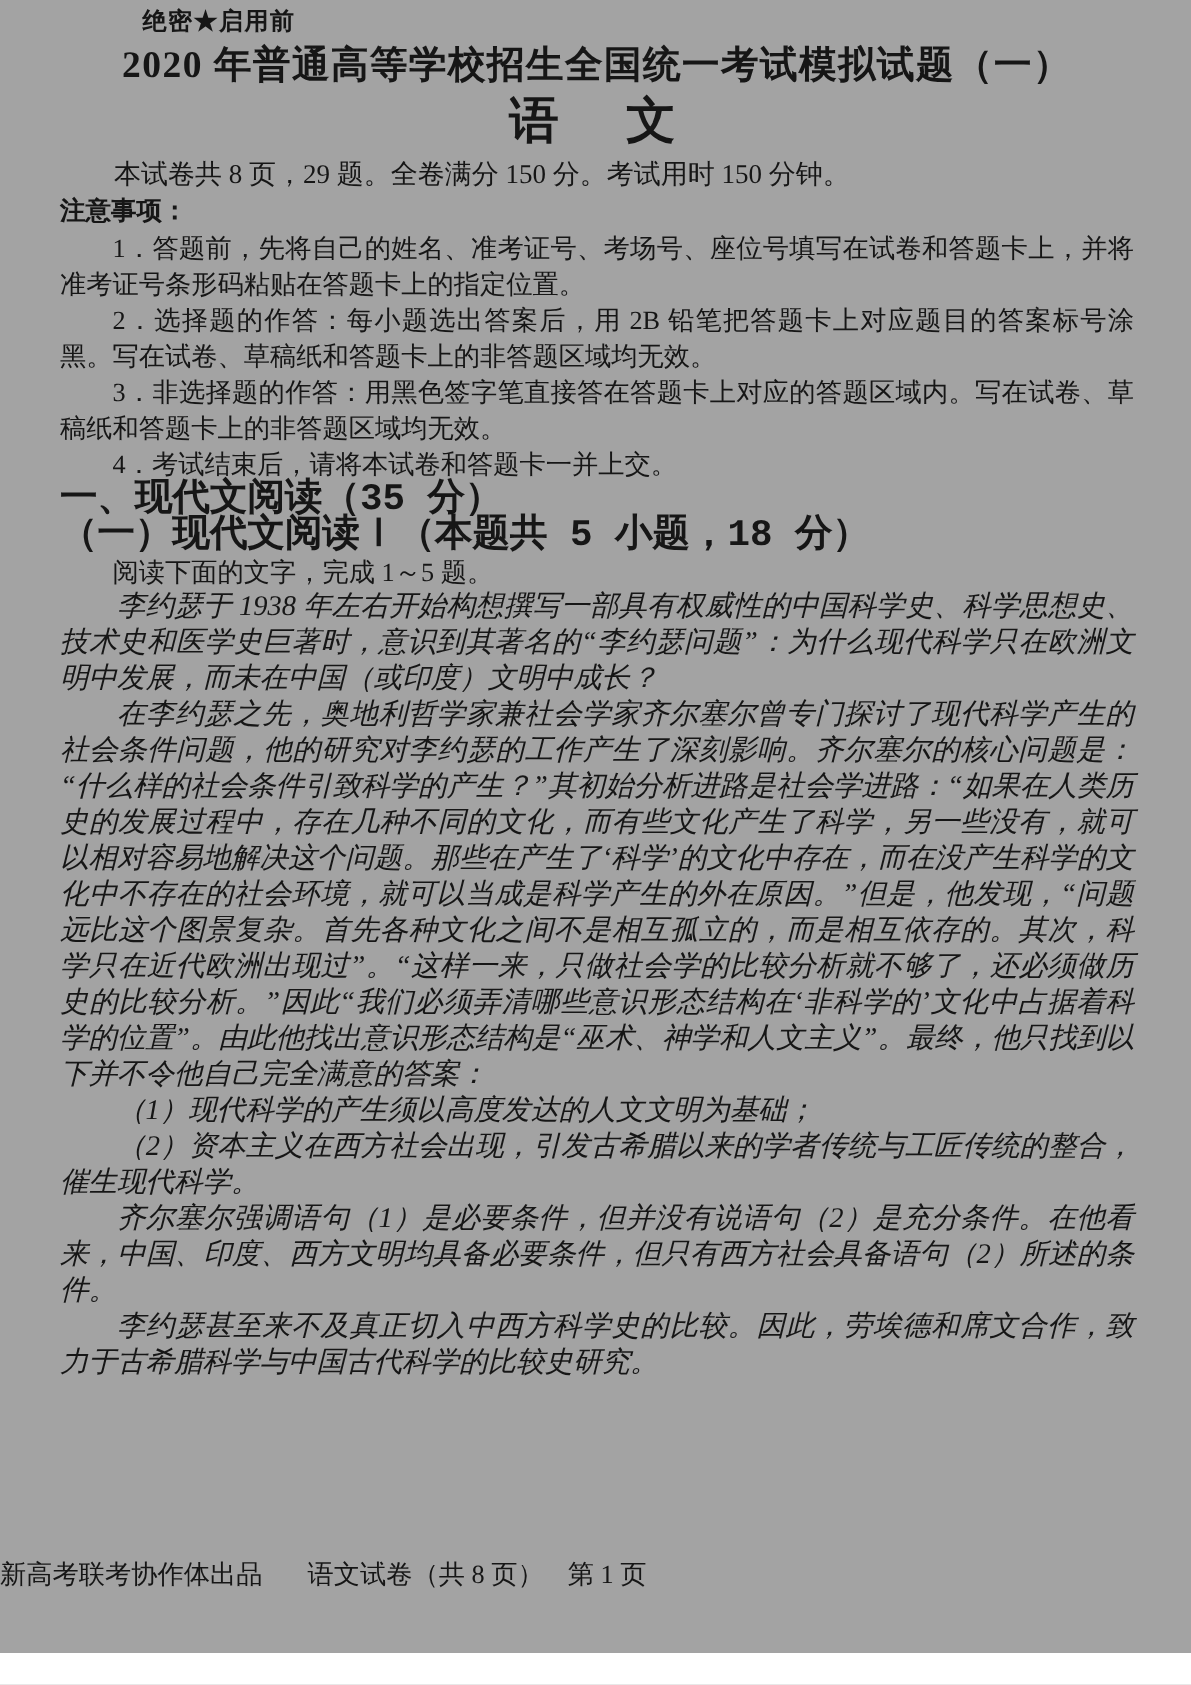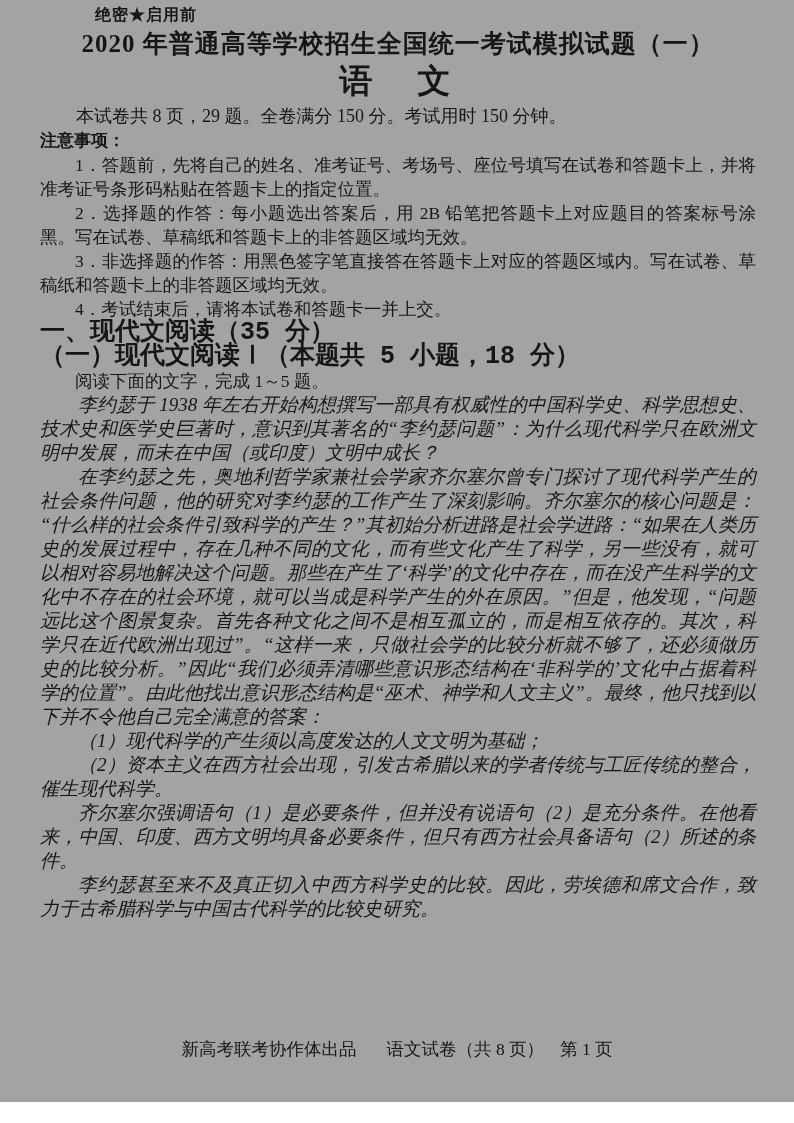--- a/index.html
+++ b/index.html
@@ -95,21 +95,21 @@
     margin: 0;
     text-indent: 2em;
     text-align: justify;
     text-justify: inter-character;
   }
   .footer {
     position: absolute;
     left: 0;
     bottom: 42px;
     width: 100%;
-    text-align: center;
+    text-align: left;
     font-size: 17.5px;
     line-height: 22px;
   }
   .footer span { white-space: nowrap; }
   .footer .sep-wide { display: inline-block; width: 30px; }
   .footer .sep-narrow { display: inline-block; width: 16px; }
 </style>
 </head>
 <body>
 

